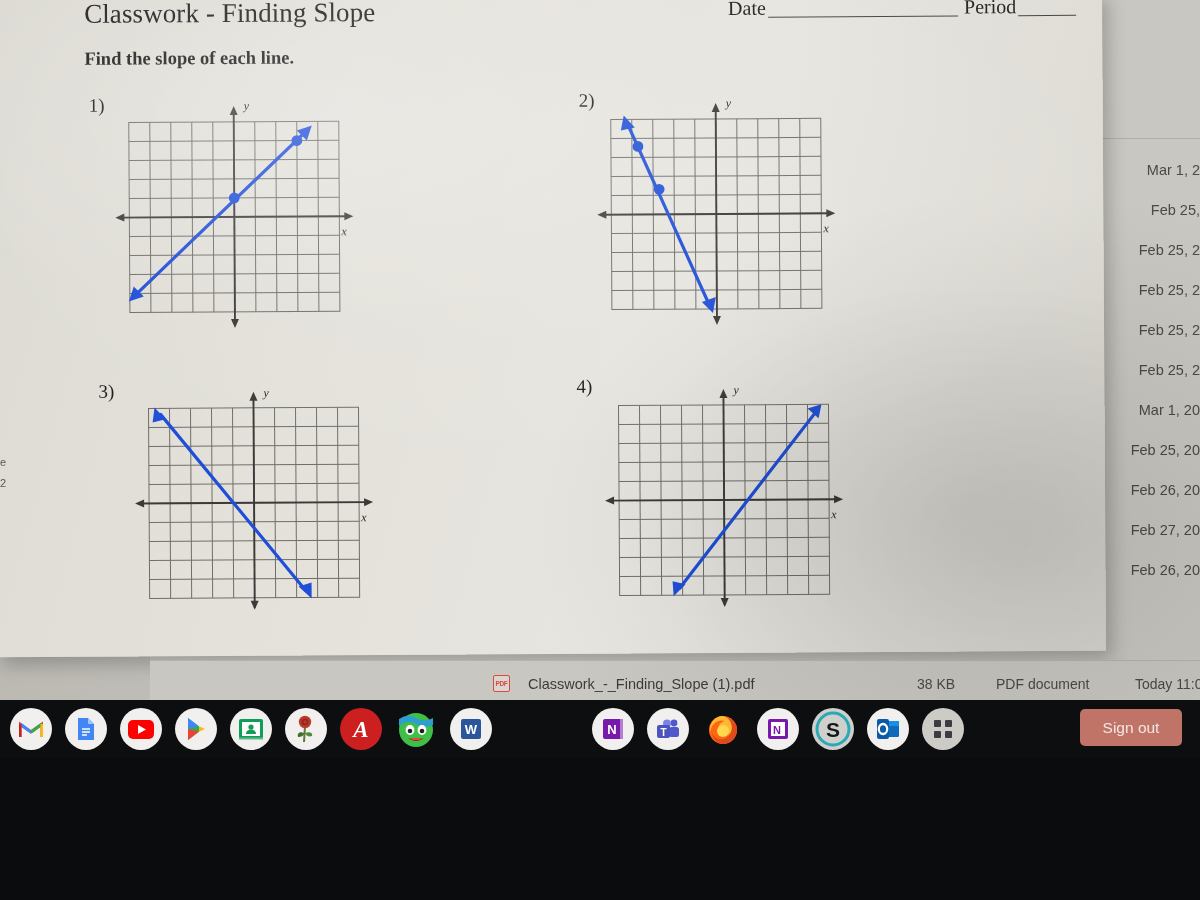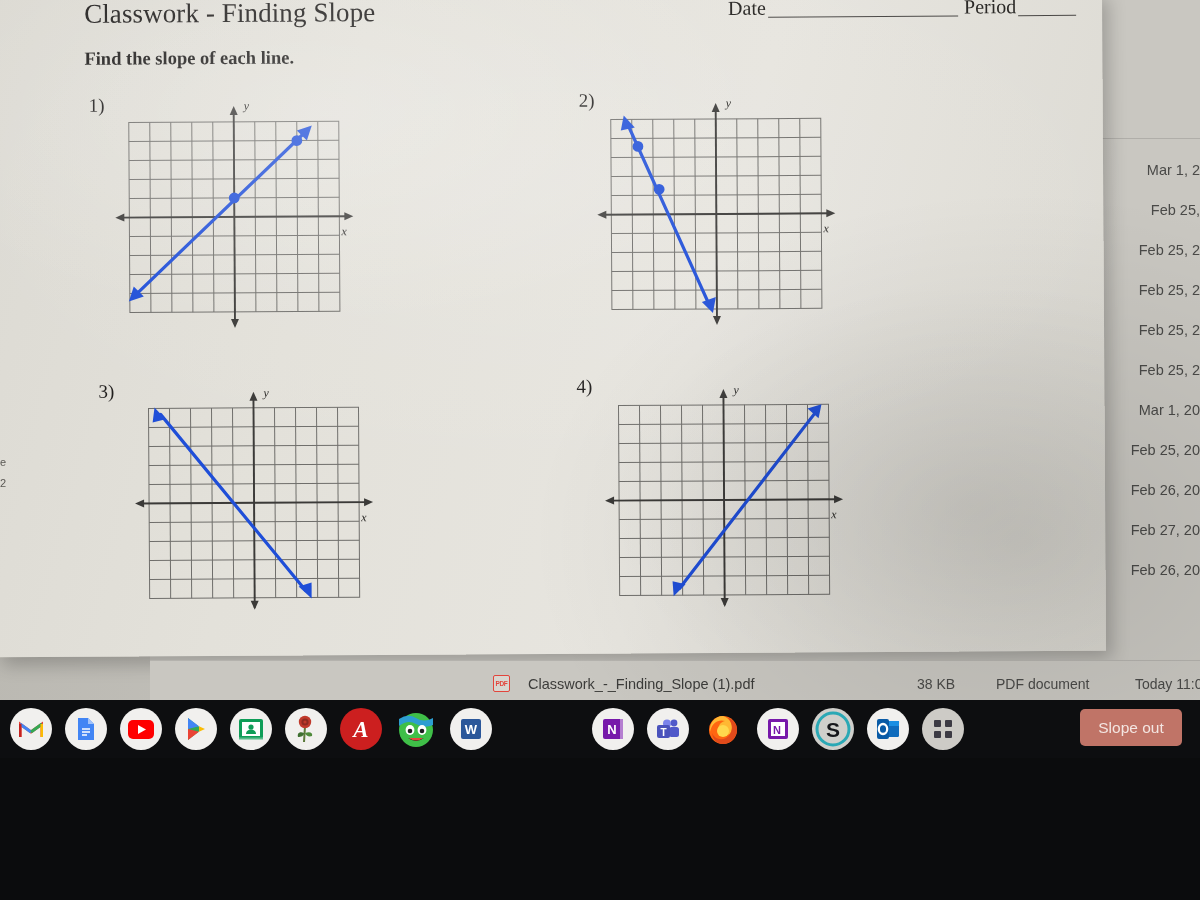--- a/index.html
+++ b/index.html
@@ -613,15 +613,15 @@
             <i></i>
             <i></i>
             <i></i>
             <i></i>
           </span>
       </div>
 
     </div>
   </div>
 
-  <button class="signout">Slope out</button>
+  <button class="signout">Sign out</button>
 
 </div>
 
 </body></html>

